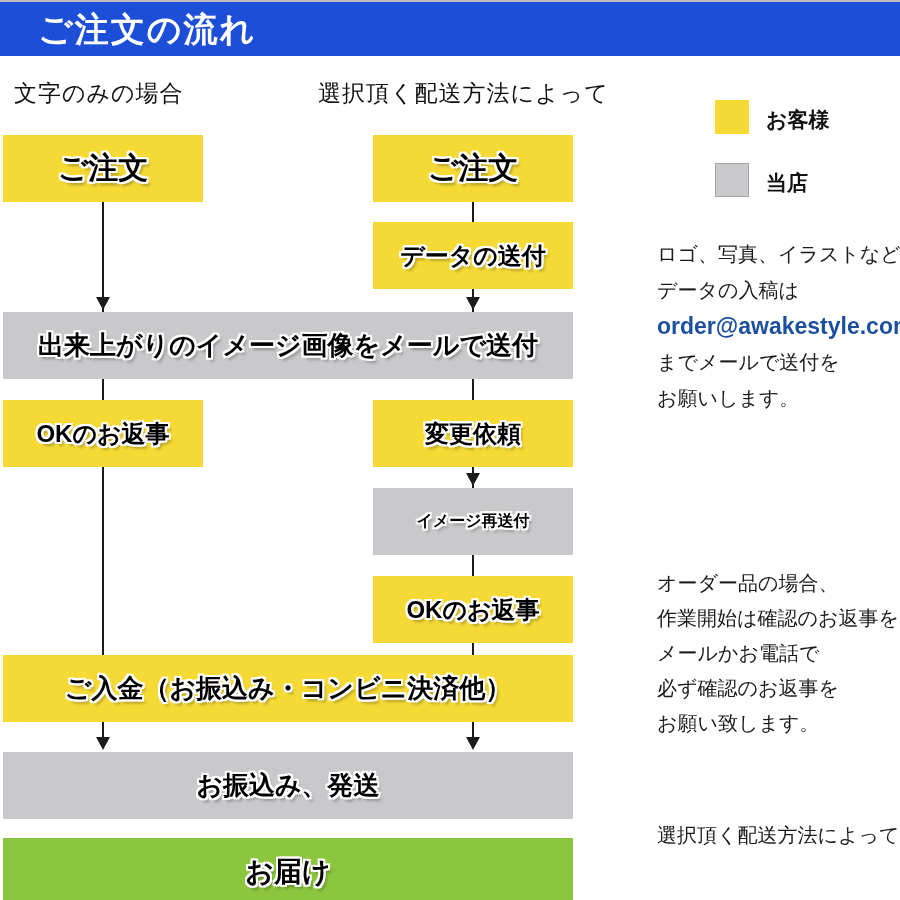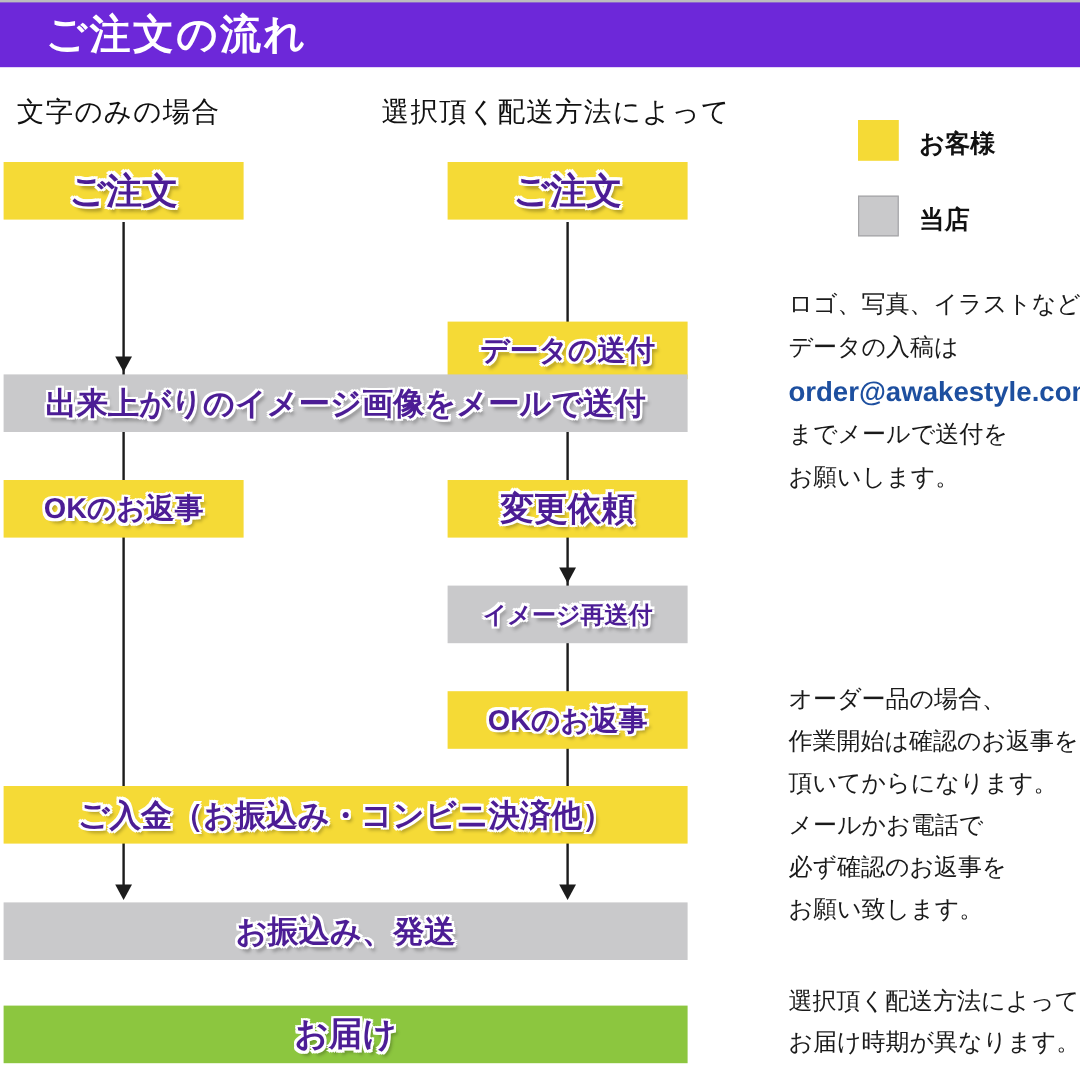--- a/index.html
+++ b/index.html
@@ -6,21 +6,21 @@
   html,body { background:#ffffff; }
   body { font-family:"Liberation Sans","DejaVu Sans",sans-serif; }
   .stage {
     position:relative; width:900px; height:900px; background:#ffffff;
     overflow:hidden; color:#1a1a1a;
   }
 
   
   .header-bar {
     position:absolute; left:0; top:0; width:900px; height:56px;
-    background:#6d28d9; border-top:2px solid #bcbcbe;
+    background:#1d4ed8; border-top:2px solid #bcbcbe;
   }
   .header-title {
     position:absolute; left:38px; top:0; height:56px; line-height:54px;
     font-size:34px; font-weight:bold; color:#ffffff; letter-spacing:2px;
   }
 
   
   .col-header { position:absolute; top:78px; font-size:23px; color:#111; letter-spacing:1px; }
   .col-header.left  { left:14px; }
   .col-header.right { left:318px; }
@@ -30,23 +30,23 @@
   .vline.left  { left:102px; top:185px; height:562px; }
   .vline.right { left:472px; top:185px; height:562px; }
   .arrowhead {
     position:absolute; width:0; height:0; z-index:1;
     border-left:7px solid transparent; border-right:7px solid transparent;
     border-top:13px solid #1c1c1c;
   }
 
   
   .box {
-    position:absolute; height:48px; z-index:2;
+    position:absolute; height:67px; z-index:2;
     display:flex; align-items:center; justify-content:center;
-    font-weight:bold; color:#4c1d95; text-align:center; white-space:nowrap;
+    font-weight:bold; color:#000000; text-align:center; white-space:nowrap;
     text-shadow:
       -2px -2px 0 #fff, 2px -2px 0 #fff, -2px 2px 0 #fff, 2px 2px 0 #fff,
       -2px 0 0 #fff, 2px 0 0 #fff, 0 -2px 0 #fff, 0 2px 0 #fff,
       3px 4px 3px rgba(0,0,0,0.30);
   }
   .box.yellow { background:#f5da36; }
   .box.gray   { background:#c9c9cb;text-align:center; }
   .box.green  { background:#8cc63f; }
   .narrow { width:200px; }
   .wide   { width:570px; left:3px; }
@@ -85,25 +85,25 @@
   <div class="vline right"></div>
 
   <div class="arrowhead" style="left:96px;  top:297px;"></div>
   <div class="arrowhead" style="left:466px; top:297px;"></div>
   <div class="arrowhead" style="left:466px; top:473px;"></div>
   <div class="arrowhead" style="left:96px;  top:737px;"></div>
   <div class="arrowhead" style="left:466px; top:737px;"></div>
 
   <div class="box yellow narrow" style="left:3px;   top:135px; font-size:30px;">ご注文</div>
   <div class="box yellow narrow" style="left:373px; top:135px; font-size:30px;">ご注文</div>
-  <div class="box yellow narrow" style="left:373px; top:222px; font-size:24px;margin-top:46px;">データの送付</div>
+  <div class="box yellow narrow" style="left:373px; top:222px; font-size:24px;">データの送付</div>
   <div class="box gray wide" style="top:312px; font-size:26px;">出来上がりのイメージ画像をメールで送付</div>
   <div class="box yellow narrow" style="left:3px;   top:400px; font-size:24px;">OKのお返事</div>
-  <div class="box yellow narrow" style="left:373px; top:400px; font-size:28px;">変更依頼</div>
-  <div class="box gray narrow" style="left:373px; top:488px; font-size:20px;">イメージ再送付</div>
+  <div class="box yellow narrow" style="left:373px; top:400px; font-size:24px;">変更依頼</div>
+  <div class="box gray narrow" style="left:373px; top:488px; font-size:16px;">イメージ再送付</div>
   <div class="box yellow narrow" style="left:373px; top:576px; font-size:24px;">OKのお返事</div>
   <div class="box yellow wide" style="top:655px; font-size:26px;">ご入金（お振込み・コンビニ決済他）</div>
   <div class="box gray wide" style="top:752px; font-size:26px;">お振込み、発送</div>
   <div class="box green wide" style="top:838px; font-size:28px;">お届け</div>
 
   <div class="legend-swatch customer"></div>
   <div class="legend-label customer">お客様</div>
   <div class="legend-swatch shop"></div>
   <div class="legend-label shop">当店</div>
 
@@ -111,24 +111,22 @@
     <div class="line">ロゴ、写真、イラストなど</div>
     <div class="line">データの入稿は</div>
     <div class="line email-line">order@awakestyle.com</div>
     <div class="line">までメールで送付を</div>
     <div class="line">お願いします。</div>
   </div>
 
   <div class="note note-confirm">
     <div class="line">オーダー品の場合、</div>
     <div class="line">作業開始は確認のお返事を</div>
-    <div class="line">頂いてからになります。</div>
     <div class="line">メールかお電話で</div>
     <div class="line">必ず確認のお返事を</div>
     <div class="line">お願い致します。</div>
   </div>
 
   <div class="note note-delivery">
     <div class="line">選択頂く配送方法によって</div>
-    <div class="line">お届け時期が異なります。</div>
   </div>
 
 </div>
 
 </body></html>

